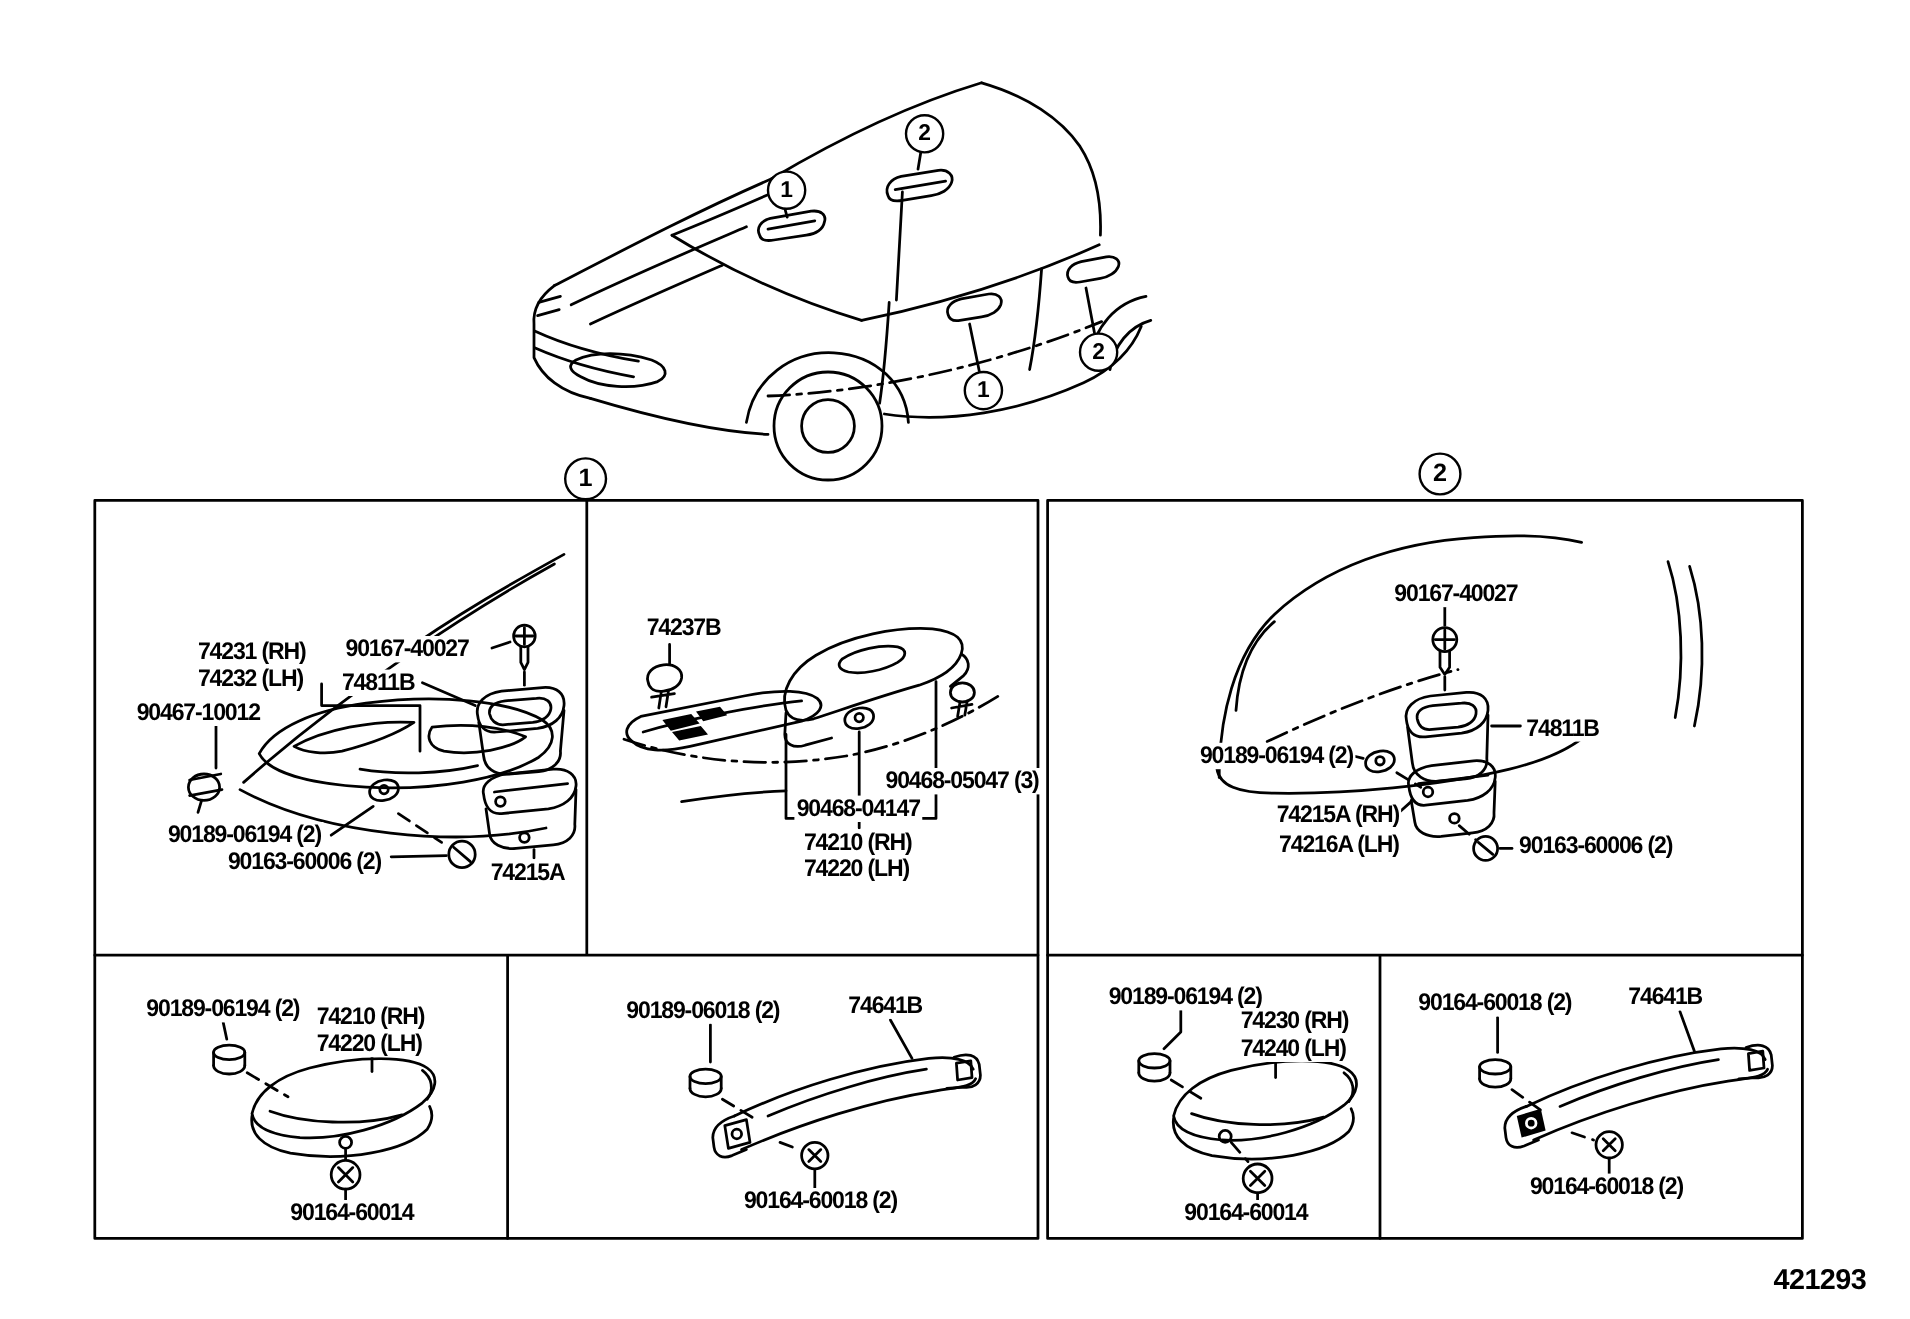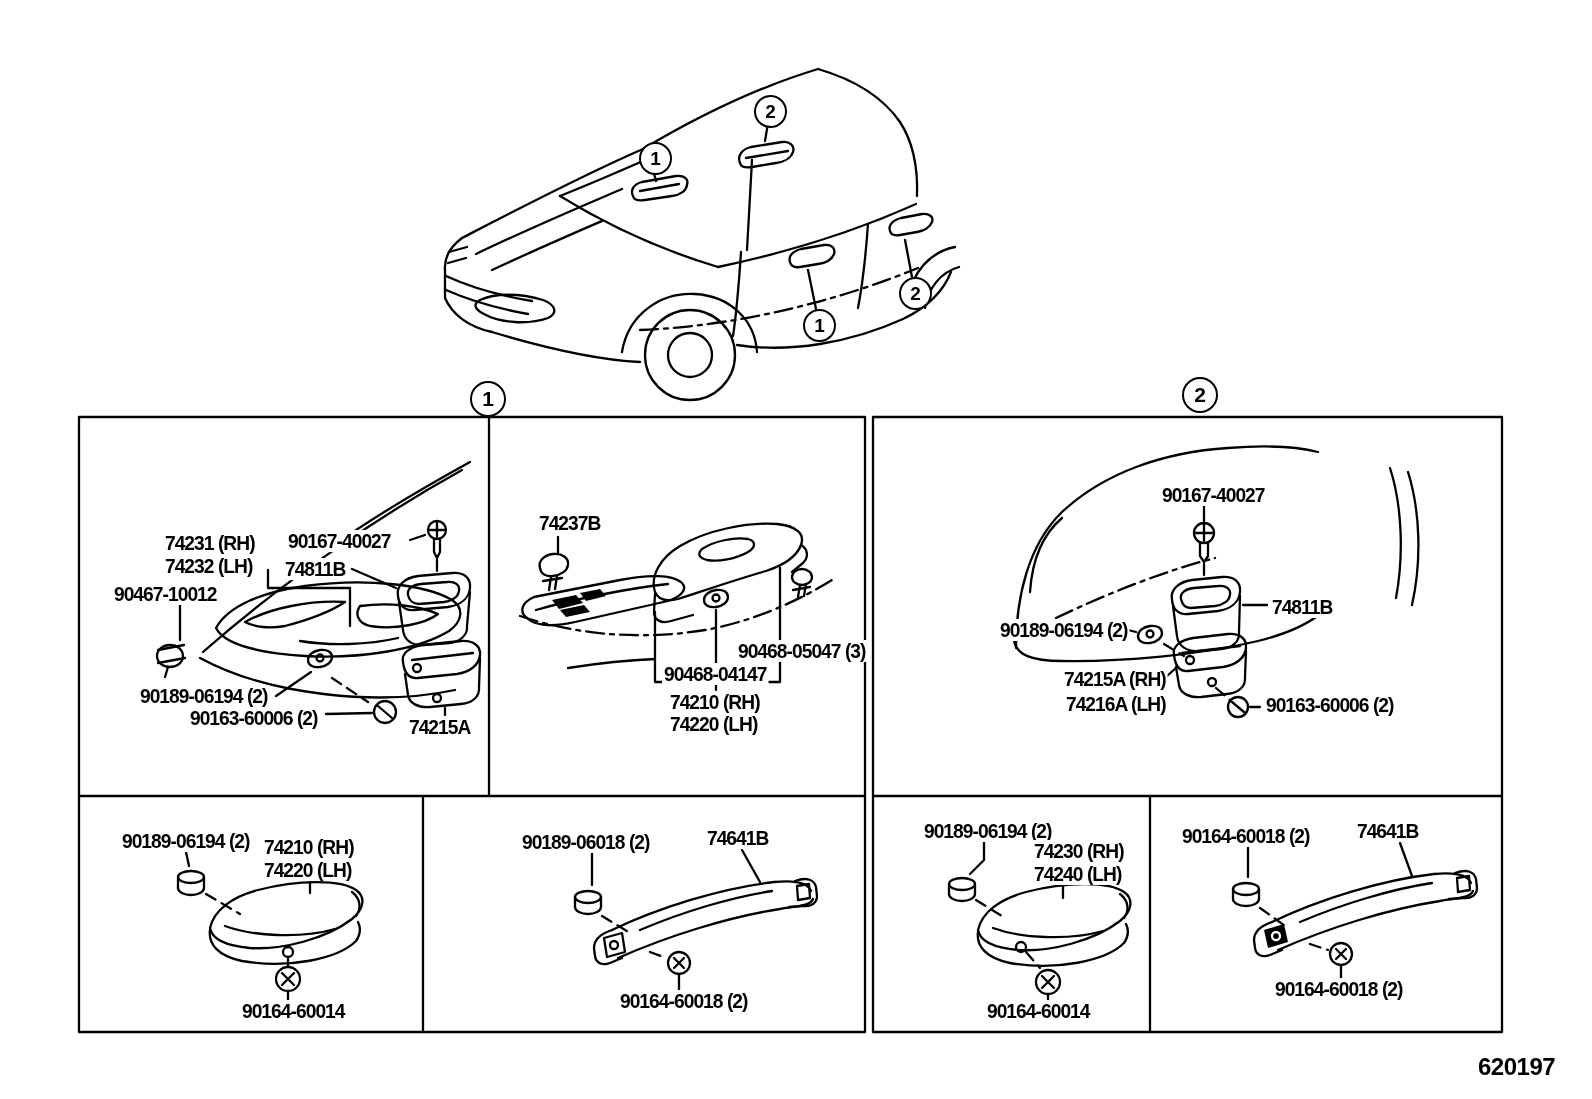--- a/index.html
+++ b/index.html
@@ -287,15 +287,15 @@
 
   <div class="lbl" style="left:922px;top:820px">90189-06194 (2)</div>
   <div class="lbl" style="left:1032px;top:840px">74230 (RH)</div>
   <div class="lbl" style="left:1032px;top:863px">74240 (LH)</div>
   <div class="lbl" style="left:985px;top:1000px">90164-60014</div>
 
   <div class="lbl" style="left:1180px;top:825px">90164-60018 (2)</div>
   <div class="lbl" style="left:1355px;top:820px">74641B</div>
   <div class="lbl" style="left:1273px;top:978px">90164-60018 (2)</div>
 
-  <div class="fig" style="left:1478px;top:1053px">620197</div>
+  <div class="fig" style="left:1478px;top:1053px">421293</div>
 
 </div>
 
 </body></html>

